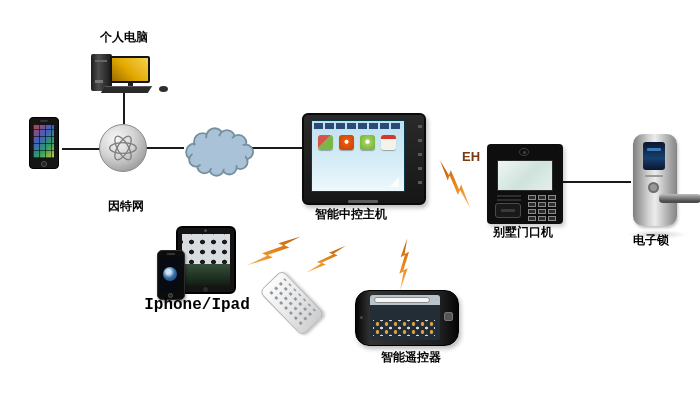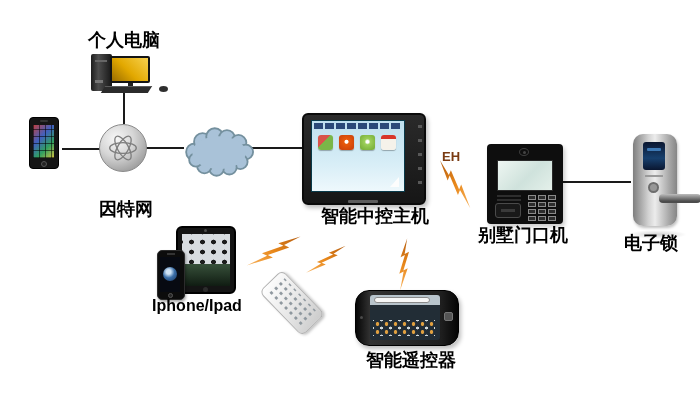--- a/index.html
+++ b/index.html
@@ -1,19 +1,19 @@
 <!DOCTYPE html>
 <html><head>
 <meta charset="utf-8">
 <style>
   html,body{margin:0;padding:0;background:#fff;}
   #canvas{position:relative;width:700px;height:400px;background:#fff;overflow:hidden;
           font-family:"Liberation Sans","DejaVu Sans",sans-serif;}
   .abs{position:absolute;}
-  .lbl{position:absolute;text-align:center;font-weight:bold;font-size:18px;color:#000;line-height:1.1;}
+  .lbl{position:absolute;text-align:center;font-weight:bold;font-size:12px;color:#000;line-height:1.1;}
   .wire{position:absolute;background:#1a1a1a;}
   .shadow{position:absolute;background:radial-gradient(ellipse at center,rgba(0,0,0,.18),rgba(0,0,0,0) 70%);}
 
   
   .pc-tower{left:5px;top:6px;width:21px;height:37px;background:linear-gradient(90deg,#1c1c1c,#4d4d4d 35%,#161616);border-radius:2px;}
   .pc-tower i{position:absolute;left:4px;top:6px;width:12px;height:2px;background:#666;display:block;}
   .pc-tower em{position:absolute;left:4px;top:26px;width:8px;height:3px;background:#777;display:block;}
   .pc-monitor{left:24px;top:8px;width:40px;height:27px;background:#141414;border-radius:2px;padding:2px;box-sizing:border-box;}
   .pc-screen{width:100%;height:100%;background:linear-gradient(225deg,#f7d14e,#e2a800 55%,#9a6c00);}
   .pc-stand{left:42px;top:35px;width:5px;height:4px;background:#222;}
@@ -183,23 +183,23 @@
         <div class="tic1"></div>
         <div class="tic2"></div>
         <div class="tic3"></div>
         <div class="tic4"></div>
       </div>
       <div class="tab-sail"></div>
     </div>
     <div class="tab-dots"></div>
     <div class="tab-logo"></div>
   </div>
-  <div class="lbl" style="left:305px;top:208px;width:140px;font-family:Liberation Mono, monospace;">智能中控主机</div>
-
-  <div class="lbl" style="left:431px;top:150px;width:40px;font-size:13px;color:#7a3b12;">EH</div>
+  <div class="lbl" style="left:281px;top:208px;width:140px;">智能中控主机</div>
+
+  <div class="lbl" style="left:451px;top:150px;width:40px;font-size:13px;color:#7a3b12;">EH</div>
   <div class="abs" style="left:428px;top:162px;width:56px;height:42px;">
     <svg class="bolt-svg" style="left:15px;top:-5px;transform:rotate(-56deg);" width="26" height="52" viewBox="0 0 50 100">
       <defs>
           <linearGradient id="bg4" x1="0" y1="0" x2="0" y2="1">
         <stop offset="0" stop-color="#b55e12"></stop>
             <stop offset="0.5" stop-color="#e8871a"></stop>
             <stop offset="1" stop-color="#f7b25c"></stop>
       </linearGradient>
         </defs>
       <polygon points="44,0 20,34 30,32 8,66 18,64 0,100 28,60 18,62 40,28 30,30" fill="url(#bg4)"></polygon>
@@ -253,21 +253,21 @@
     <div class="ipad-home"></div>
   </div>
   <div class="abs" style="left:157px;top:250px;width:28px;height:50px;">
     <div class="iphone-body"></div>
     <div class="iphone-ear"></div>
     <div class="iphone-screen">
         <div class="iphone-earth"></div>
       </div>
     <div class="iphone-home"></div>
   </div>
-  <div class="lbl" style="left:127px;top:297px;width:140px;font-family:Liberation Sans, sans-serif;font-size:16px;font-weight:600;">Iphone/Ipad</div>
+  <div class="lbl" style="left:127px;top:297px;width:140px;font-family:Liberation Mono, monospace;font-size:16px;font-weight:600;">Iphone/Ipad</div>
 
   <div class="abs" style="left:260px;top:272px;width:64px;height:64px;">
     <div class="remote-inner">
         <div class="remote-btns"></div>
       </div>
   </div>
 
   <div class="abs" style="left:355px;top:290px;width:104px;height:56px;">
     <div class="gw-body"></div>
     <div class="gw-dot"></div>

